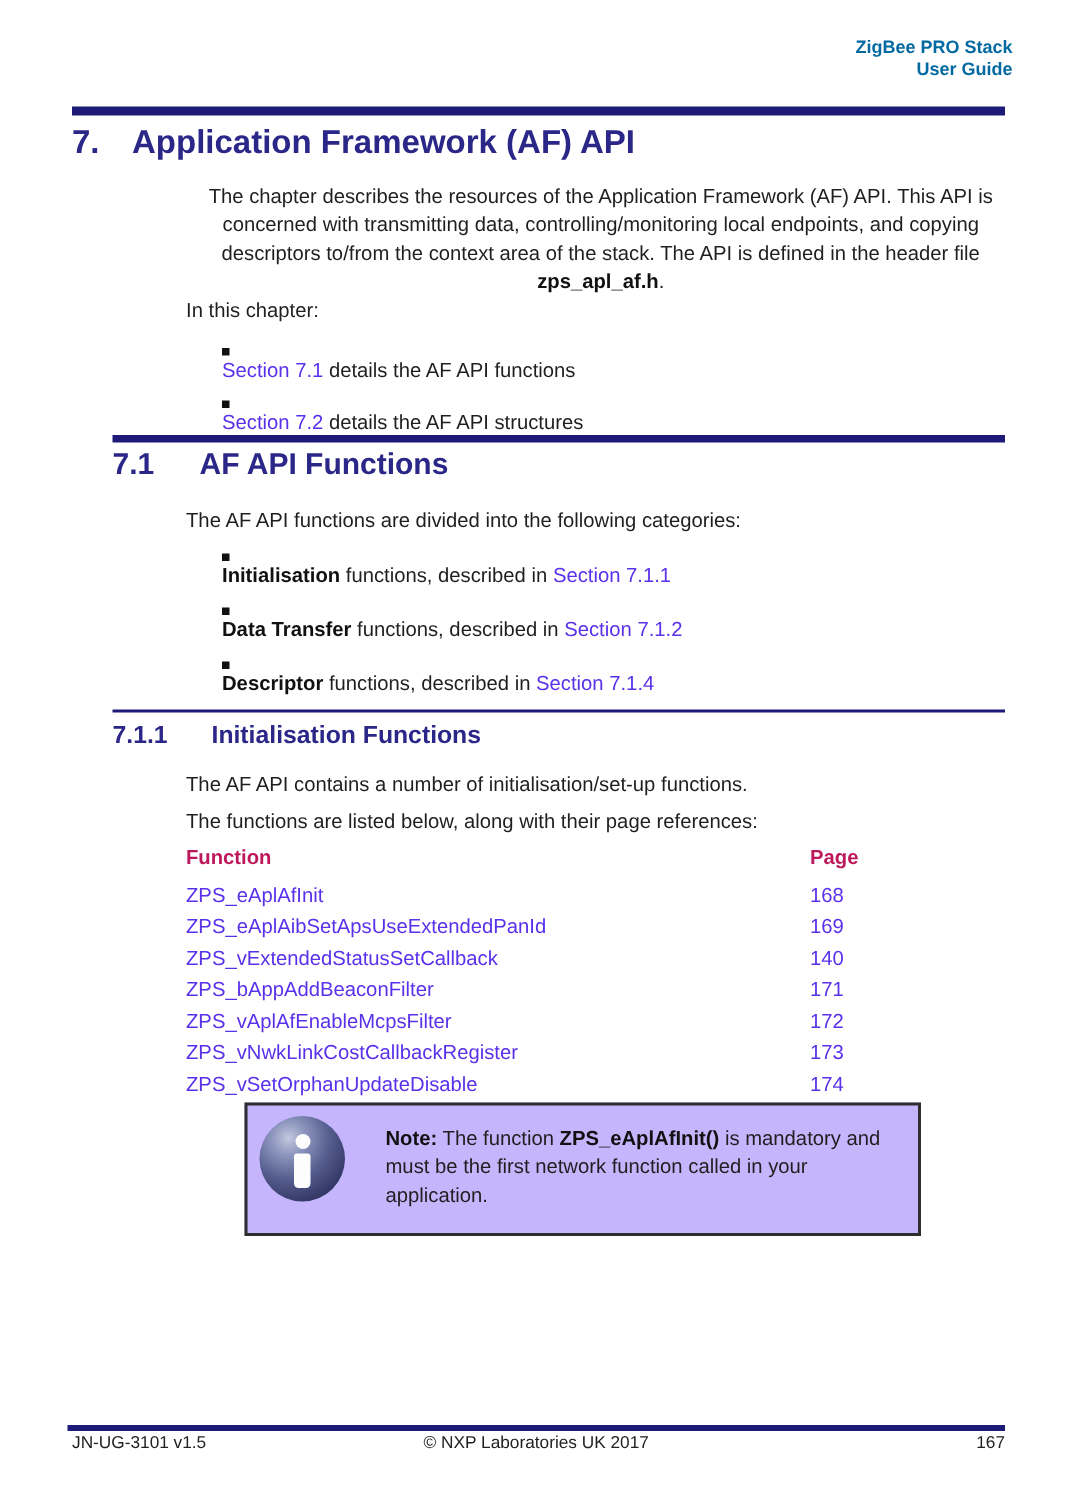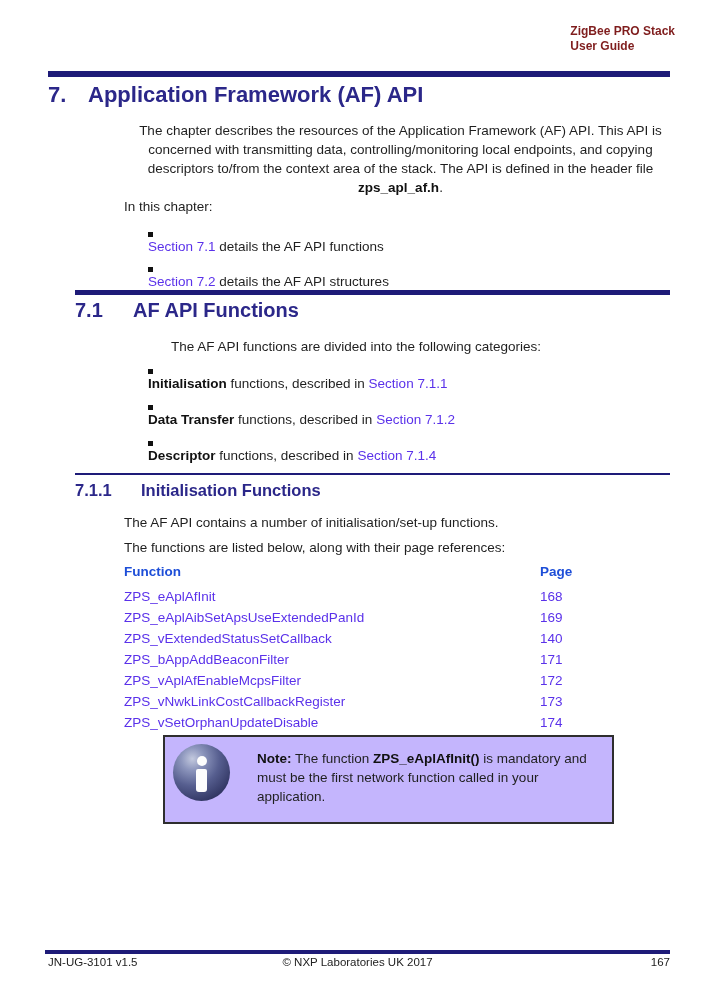--- a/index.html
+++ b/index.html
@@ -1,55 +1,55 @@
 <!DOCTYPE html>
 <html><head>
 <meta charset="utf-8">
 <style>
   html,body{margin:0;padding:0;background:#ffffff;}
   .page{position:relative;width:711px;height:999px;background:#ffffff;overflow:hidden;
         font-family:"Liberation Sans",sans-serif;color:#1f1f1f;}
   
-  .hdr{position:absolute;top:24px;right:36px;text-align:left;font-weight:bold;
-       font-size:12px;line-height:15px;color:#7f1d1d;}
+  .hdr{position:absolute;top:24px;right:36px;text-align:right;font-weight:bold;
+       font-size:12px;line-height:15px;color:#0369a1;}
   
   .bar{position:absolute;background:#1e1b78;}
   #bar-chapter{left:48px;top:71px;width:622px;height:6px;}
   #bar-section{left:75px;top:290px;width:595px;height:5px;}
   #rule-sub{left:75px;top:473px;width:595px;height:2px;}
   #bar-footer{left:45px;top:950px;width:625px;height:4px;}
   
   .hrow{position:absolute;display:flex;font-weight:bold;color:#2b2789;white-space:nowrap;}
   .h-chapter{left:48px;top:82px;font-size:22px;}
   .h-chapter .num{width:40px;flex:none;}
   .h-section{left:75px;top:299px;font-size:20px;}
   .h-section .num{width:58px;flex:none;}
   .h-sub{left:75px;top:481px;font-size:16.5px;}
   .h-sub .num{width:66px;flex:none;}
   
   .p{position:absolute;margin:0;font-size:13.5px;line-height:19px;color:#1f1f1f;text-align:center;}
   .p-intro{left:124px;top:121px;width:553px;}
   .p-inthis{left:124px;top:197px;}
-  .p-sectintro{left:124px;top:337px;margin-left:47px;}
+  .p-sectintro{left:124px;top:337px;}
   .p-sub1{left:124px;top:513px;}
   .p-sub2{left:124px;top:538px;}
   b{color:#111;}
   
   .ul{position:absolute;left:148px;font-size:13.5px;line-height:19px;}
   .ul-chapter{top:225px;}
   .ul-section{top:362px;}
   .li{display:flex;align-items:flex-start;flex-direction:column;}
   .ul-chapter .li{margin-bottom:4px;}
   .ul-section .li{margin-bottom:5px;}
   .sq{width:5px;height:5px;background:#111;margin:7px 10px 0 0;flex:none;}
   .lnk{color:#5a31ea;cursor:pointer;text-decoration:none;}
   
   .tbl{position:absolute;left:124px;top:562px;width:470px;font-size:13.5px;line-height:19px;}
   .trow{display:flex;height:21px;align-items:flex-start;}
-  .trow.thead{height:25px;font-weight:bold;color:#1d4ed8;}
+  .trow.thead{height:25px;font-weight:bold;color:#be185d;}
   .tf{width:416px;flex:none;}
   .tp{width:54px;flex:none;}
   
   .notebox{position:absolute;left:163px;top:735px;width:451px;height:89px;
            border:2px solid #2e2e2e;box-sizing:border-box;background:#c4b5fd;}
   .noteicon{position:absolute;left:8px;top:7px;width:57px;height:57px;border-radius:50%;
             background:radial-gradient(circle at 34% 26%, #c3c9de 0%, #8d96bd 20%, #565e8f 48%, #323764 78%, #252a52 100%);
             display:flex;flex-direction:column;align-items:center;justify-content:center;}
   .idot{width:10px;height:10px;border-radius:50%;background:#fdfdfd;margin:2px 0 3px 0;}
   .istem{width:11px;height:23px;background:#fdfdfd;border-radius:2px 2px 3px 3px;}

